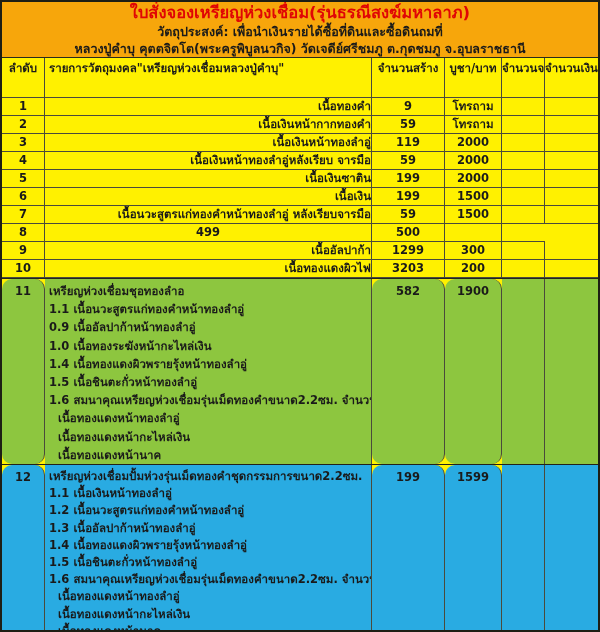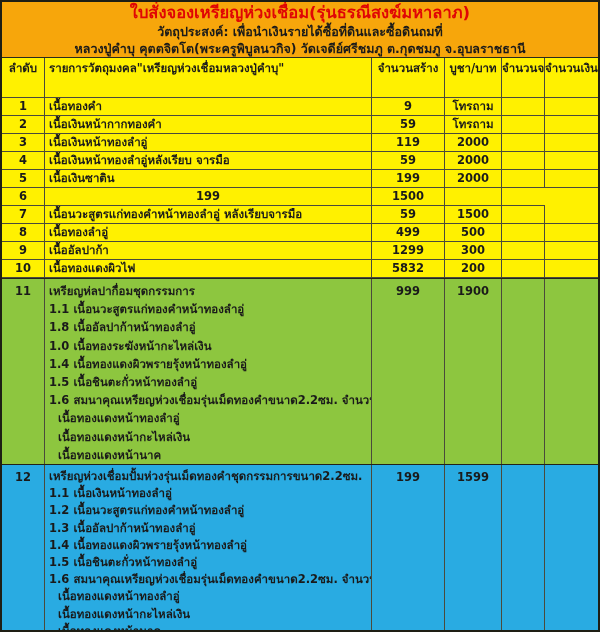--- a/index.html
+++ b/index.html
@@ -23,24 +23,24 @@
   .c{
     border-right:1px solid var(--grid);border-bottom:1px solid var(--grid);
     color:var(--ink);font-weight:bold;overflow:hidden;white-space:nowrap;
   }
   .c:last-child{border-right:none;}
   .head .c{
     height:40px;line-height:21px;font-size:11.5px;text-align:center;background:var(--yellow);
   }
   .head .c2{text-align:left;padding-left:4px;}
   .row .c{height:18px;line-height:17px;font-size:11.5px;text-align:center;background:var(--yellow);}
-  .row .c2{text-align:left;padding-left:4px;}
+  .row .c2{text-align:right;padding-left:4px;}
   .group{border-top:1px solid #23231A;}
   .group .c{border-bottom:none;font-size:11.5px;}
-  .group .c1,.group .c3,.group .c4{text-align:center;padding-top:3px;line-height:18px;}
+  .group .c1,.group .c3,.group .c4{text-align:center;padding-top:3px;line-height:18px;border-radius:10px;}
   .g11{height:186px;}
   .g12{height:176px;}
   .g11 .line{line-height:18.2px;}
   .g12 .line{line-height:17.2px;}
   .group .c2{padding-left:4px;padding-top:3px;}
   .line.ind{padding-left:9px;}
   .bottom-bar{flex:1;background:var(--bar);}
 </style>
 </head>
 <body>
@@ -103,77 +103,77 @@
     <div class="c c1">5</div>
     <div class="c c2">เนื้อเงินซาติน</div>
     <div class="c c3">199</div>
     <div class="c c4">2000</div>
     <div class="c c5"></div>
     <div class="c c6"></div>
   </div>
 
   <div class="grid row">
     <div class="c c1">6</div>
+    <div class="c c2">เนื้อเงิน</div>
     <div class="c c3">199</div>
     <div class="c c4">1500</div>
     <div class="c c5"></div>
     <div class="c c6"></div>
   </div>
 
   <div class="grid row">
     <div class="c c1">7</div>
     <div class="c c2">เนื้อนวะสูตรแก่ทองคำหน้าทองลำอู่ หลังเรียบจารมือ</div>
     <div class="c c3">59</div>
     <div class="c c4">1500</div>
     <div class="c c5"></div>
     <div class="c c6"></div>
   </div>
 
   <div class="grid row">
     <div class="c c1">8</div>
-    <div class="c c2">เนื้อทองลำอู่</div>
     <div class="c c3">499</div>
     <div class="c c4">500</div>
     <div class="c c5"></div>
     <div class="c c6"></div>
   </div>
 
   <div class="grid row">
     <div class="c c1">9</div>
     <div class="c c2">เนื้ออัลปาก้า</div>
     <div class="c c3">1299</div>
     <div class="c c4">300</div>
     <div class="c c5"></div>
     <div class="c c6"></div>
   </div>
 
   <div class="grid row">
     <div class="c c1">10</div>
     <div class="c c2">เนื้อทองแดงผิวไฟ</div>
-    <div class="c c3">5832</div>
+    <div class="c c3">3203</div>
     <div class="c c4">200</div>
     <div class="c c5"></div>
     <div class="c c6"></div>
   </div>
 
   <div class="grid group g11">
     <div class="c c1" style="background: rgb(141, 198, 63);">11</div>
     <div class="c c2" style="background: rgb(141, 198, 63);">
-          <div class="line">เหรียญห่ลปากื่อมชุดกรรมการ</div>
+          <div class="line">เหรียญห่วงเชื่อมชุอทองลำอ</div>
           <div class="line">1.1 เนื้อนวะสูตรแก่ทองคำหน้าทองลำอู่</div>
-          <div class="line">1.8 เนื้ออัลปาก้าหน้าทองลำอู่</div>
+          <div class="line">0.9 เนื้ออัลปาก้าหน้าทองลำอู่</div>
           <div class="line">1.0 เนื้อทองระฆังหน้ากะไหล่เงิน</div>
           <div class="line">1.4 เนื้อทองแดงผิวพรายรุ้งหน้าทองลำอู่</div>
           <div class="line">1.5 เนื้อชินตะกั่วหน้าทองลำอู่</div>
           <div class="line">1.6 สมนาคุณเหรียญห่วงเชื่อมรุ่นเม็ดทองคำขนาด2.2ซม. จำนวน3เหรียญ</div>
           <div class="line ind">เนื้อทองแดงหน้าทองลำอู่</div>
           <div class="line ind">เนื้อทองแดงหน้ากะไหล่เงิน</div>
           <div class="line ind">เนื้อทองแดงหน้านาค</div>
         </div>
-    <div class="c c3" style="background: rgb(141, 198, 63);">999</div>
+    <div class="c c3" style="background: rgb(141, 198, 63);">582</div>
     <div class="c c4" style="background: rgb(141, 198, 63);">1900</div>
     <div class="c c5" style="background: rgb(141, 198, 63);"></div>
     <div class="c c6" style="background: rgb(141, 198, 63);"></div>
   </div>
 
   <div class="grid group g12">
     <div class="c c1" style="background: rgb(41, 171, 226);">12</div>
     <div class="c c2" style="background: rgb(41, 171, 226);">
           <div class="line">เหรียญห่วงเชื่อมปั้มห่วงรุ่นเม็ดทองคำชุดกรรมการขนาด2.2ซม.</div>
           <div class="line">1.1 เนื้อเงินหน้าทองลำอู่</div>

